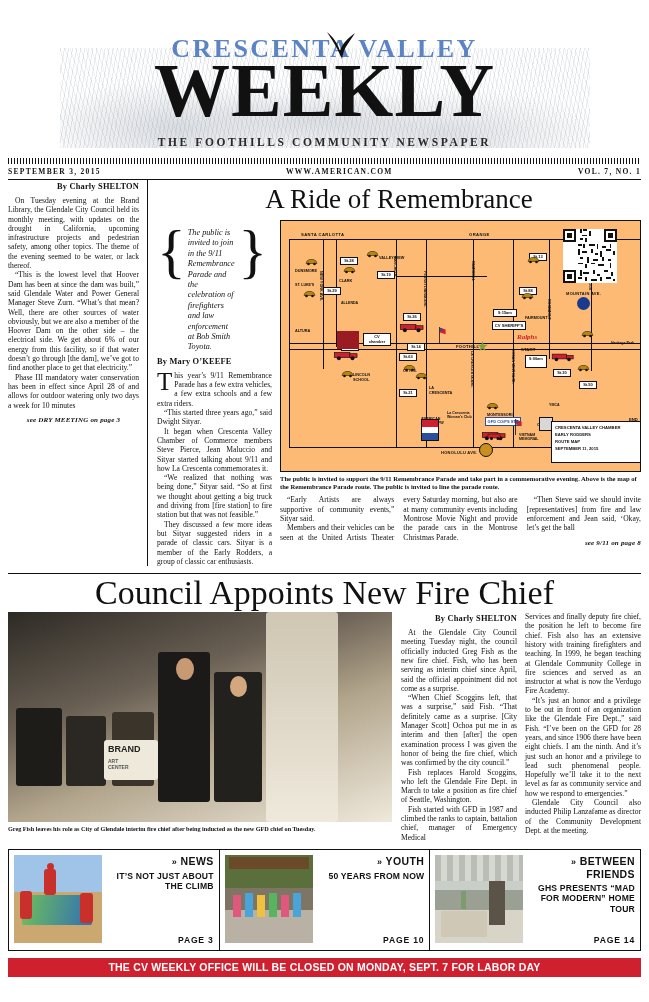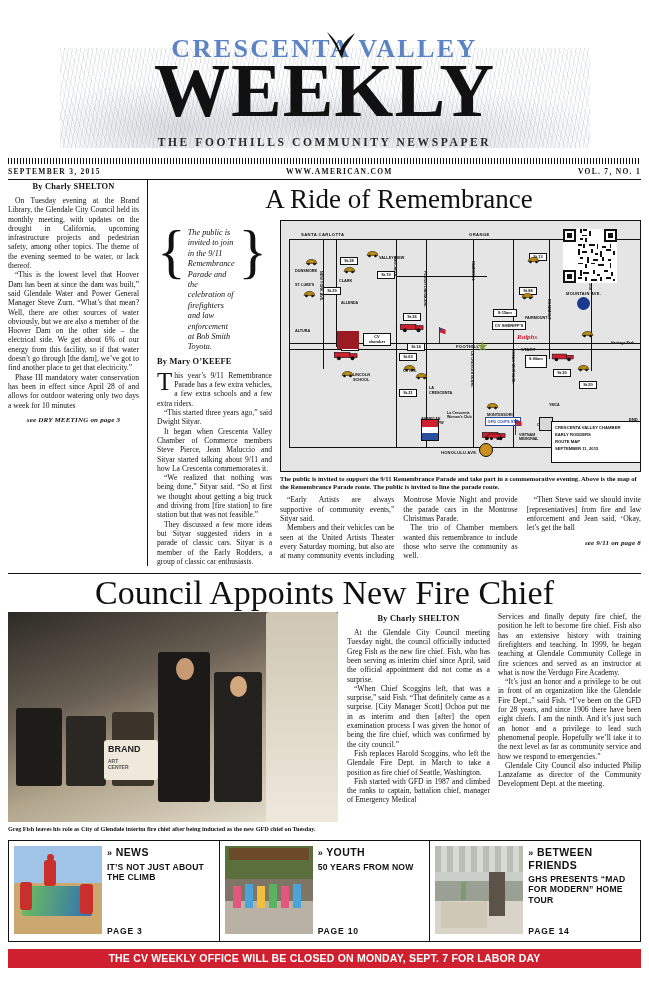--- a/index.html
+++ b/index.html
@@ -65,21 +65,21 @@
   .colL{width:131px;padding-right:8px;border-right:1px solid #111;}
   .colR{flex:1;padding-left:9px;}
 
   h1.story-hed{
     font-family:"Liberation Serif", serif;
     font-weight:400;font-size:19px;line-height:19px;margin:6px 0 3px 0;
     letter-spacing:.1px;
   }
   .byline{
     font-family:"Liberation Serif", serif;
-    font-size:8.4px;font-weight:700;text-align:center;margin:2px 0 5px 0;
+    font-size:8.4px;font-weight:700;text-align:right;margin:2px 0 5px 0;
     letter-spacing:.2px;
   }
   p.body{
     font-family:"Liberation Serif", serif;
     font-size:7.6px;line-height:9.3px;text-align:justify;margin:0;
     text-indent:7px;
   }
   p.body + p.body{margin-top:0;}
   .jumpline{
     font-family:"Liberation Serif", serif;
@@ -96,21 +96,21 @@
 
   
   .quotewrap{display:flex;align-items:stretch;width:110px;margin:2px 0 4px 0;}
   .brace{font-size:60px;line-height:58px;font-family:"Liberation Serif",serif;color:#111;font-weight:300;}
   .quotetext{
     flex:1;font-style:italic;font-weight:400;
     font-size:8.2px;line-height:10.4px;padding:6px 2px 0 2px;
   }
 
   
-  .mapbox{border:1.2px solid #111;background:#e5e5e5;position:relative;height:250px;overflow:hidden;}
+  .mapbox{border:1.2px solid #111;background:#fdba74;position:relative;height:250px;overflow:hidden;}
   .map-cap{
     font-family:"Liberation Serif", serif;
     font-size:6.6px;font-weight:700;line-height:8.2px;margin:3px 0 4px 0;
   }
   .three-col{column-count:3;column-gap:9px;column-rule:none;}
 
   
   .mtxt{position:absolute;font-family:"Liberation Sans",sans-serif;font-weight:700;color:#111;white-space:nowrap;}
   .mroad{position:absolute;background:#111;}
   .mbox{position:absolute;border:.8px solid #111;background:#fff;font-family:"Liberation Sans",sans-serif;font-weight:700;text-align:center;}
@@ -118,35 +118,35 @@
   .qr{position:absolute;}
 
   
   .divider-thick{border-top:1.6px solid #111;margin:7px 8px 0 8px;}
   h2.fire-hed{
     font-family:"Liberation Serif", serif;
     font-weight:400;font-size:34px;line-height:28px;text-align:center;margin:5px 0 5px 0;
   }
   .fire-row{display:flex;margin:0 8px;}
   .photo{
-    width:330px;height:210px;position:relative;overflow:hidden;
+    width:384px;height:210px;position:relative;overflow:hidden;
     background:linear-gradient(160deg,#2d2a25 0%,#6a6054 35%,#b2a58c 60%,#efe9dc 100%);
   }
   .photo .pfig{position:absolute;border-radius:3px;}
   .photo-cap{
     font-family:"Liberation Serif", serif;font-size:6.2px;font-weight:700;line-height:7.6px;
     width:330px;margin-top:3px;
   }
   .fire-cols{flex:1;padding-left:9px;display:flex;}
   .fcol{flex:1;padding-right:8px;}
   .fcol:last-child{padding-right:0;}
 
   
   .teasers{display:flex;margin:7px 8px 0 8px;border:1.2px solid #111;height:100px;}
-  .teaser{flex:1;display:flex;padding:5px;border-right:1px solid #111;}
+  .teaser{flex:1;display:flex;padding:5px;border-right:1px solid #111;text-align:right;}
   .teaser:last-child{border-right:none;}
   .tphoto{width:88px;height:88px;position:relative;overflow:hidden;}
   .tmeta{flex:1;padding-left:5px;display:flex;flex-direction:column;
     font-family:"Liberation Sans",sans-serif;font-weight:700;}
   .tkicker{font-size:10.5px;letter-spacing:.4px;line-height:12px;}
   .tkicker .chev{font-size:9px;}
   .ttitle{font-size:8.6px;line-height:10.4px;letter-spacing:.2px;margin-top:3px;}
   .tpage{font-size:8.6px;letter-spacing:.8px;margin-top:auto;}
 
   .redbar{
@@ -470,21 +470,20 @@
               <div style="font-family:'Liberation Sans',sans-serif;font-weight:700;font-size:4.2px;line-height:7px;">ROUTE MAP</div>
               <div style="font-family:'Liberation Sans',sans-serif;font-weight:700;font-size:4.2px;line-height:7px;">SEPTEMBER 11, 2015</div>
             </div>
           </div>
 
           <div class="map-cap">The public is invited to support the 9/11 Remembrance Parade and take part in a commemorative evening. Above is the map of the Remembrance Parade route. The public is invited to line the parade route.</div>
 
           <div class="three-col">
             <p class="body">“Early Artists are always supportive of community events,” Sityar said.</p>
             <p class="body">Members and their vehicles can be seen at the United Artists Theater every Saturday morning, but also are at many community events including Montrose Movie Night and provide the parade cars in the Montrose Christmas Parade.</p>
-            <p class="body">The trio of Chamber members wanted this remembrance to include those who serve the community as well.</p>
             <p class="body">“Then Steve said we should invite [representatives] from fire and law enforcement and Jean said, ‘Okay, let’s get the ball</p>
             <div class="jumpline right">see 9/11 on page 8</div>
           </div>
         </div>
       </div>
     </div>
   </div>
 
   <div class="divider-thick"></div>
   <h2 class="fire-hed">Council Appoints New Fire Chief</h2>

